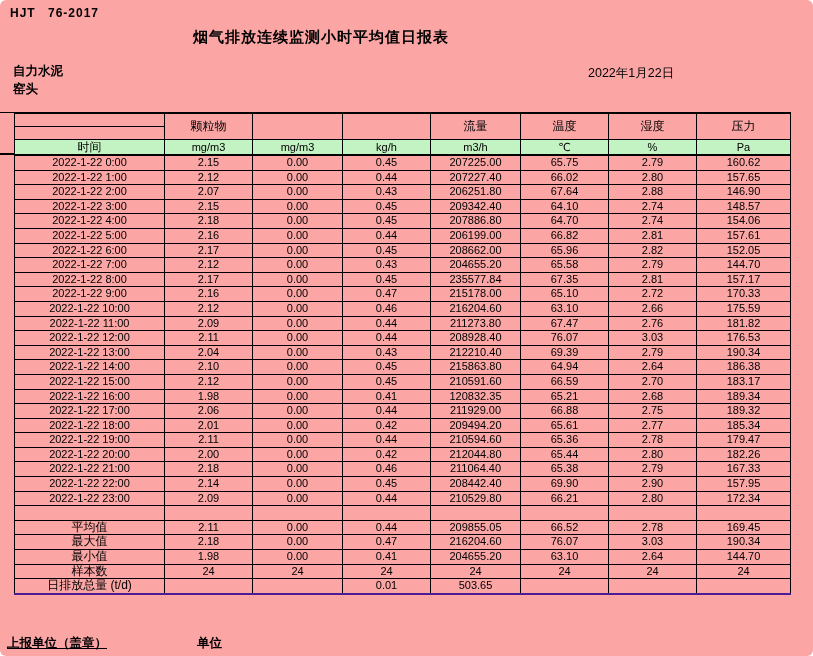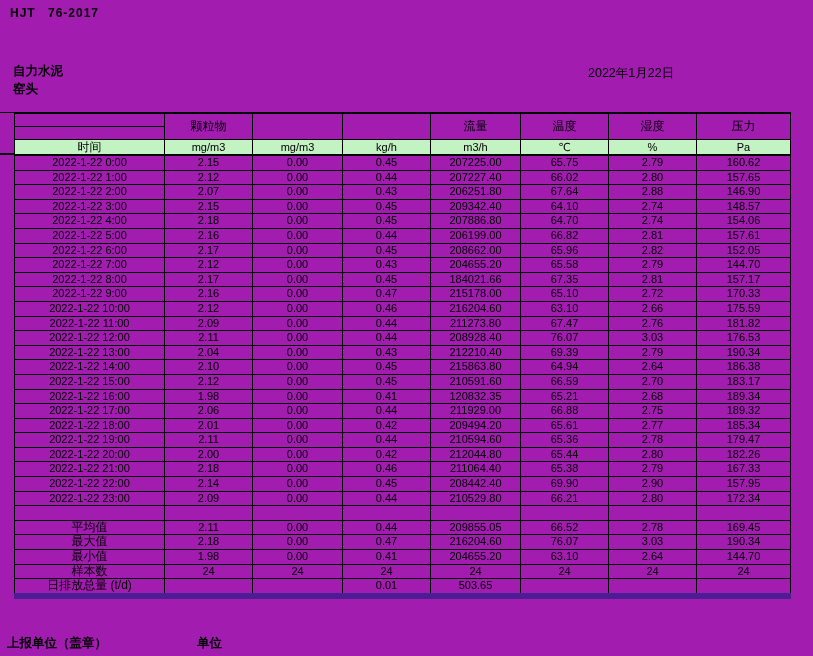--- a/index.html
+++ b/index.html
@@ -1,39 +1,39 @@
 <!DOCTYPE html>
 <html style="--green: #c3f3c3;"><head>
 <meta charset="utf-8">
 <style>
   html,body{margin:0;padding:0;background:#fff;}
   body{
     width:813px;height:656px;
     font-family:"Liberation Sans","DejaVu Sans",sans-serif;
     color:#000;
   }
-  .page{position:relative;width:813px;height:656px;background:#a21caf;overflow:hidden;}
+  .page{position:relative;width:813px;height:656px;background:#fca5a5;overflow:hidden;border-radius:6px;}
 
   .doc-code{position:absolute;left:10px;top:6px;font-size:12px;font-weight:bold;word-spacing:8px;letter-spacing:1px;}
   .title{position:absolute;left:193px;top:28px;font-size:15px;font-weight:bold;letter-spacing:1px;}
   .company{position:absolute;left:13px;top:63px;font-size:12.5px;font-weight:bold;}
   .station{position:absolute;left:13px;top:81px;font-size:12.5px;font-weight:bold;}
   .date{position:absolute;left:588px;top:65px;font-size:12.5px;}
 
   
   .edge-line{position:absolute;left:0;width:14px;height:1px;background:#000;}
   .edge-line.e1{top:112px;}
   .edge-line.e2{top:153px;height:2px;}
 
   table.report{
     position:absolute;left:14px;top:112px;width:776px;
     border-collapse:collapse;table-layout:fixed;
     font-size:11px;
     border-top:2px solid #000;
-    border-bottom:6px solid #4c1d95;
+    border-bottom:2px solid #4c1d95;
   }
   table.report td{
     border:1px solid #000;
     text-align:center;vertical-align:middle;
     padding:0;height:13.6px;line-height:13.6px;
     overflow:hidden;white-space:nowrap;
   }
   tr.hrow1 td, tr.hrow2 td{height:12px;line-height:12px;font-size:12px;}
   tr.hrow1 td[rowspan]{height:auto;line-height:25px;}
   tr.unit-row td{
@@ -44,20 +44,21 @@
   tr.unit-row td.time-head{font-size:12px;}
   tr.spacer-row td{height:13.6px;}
   tr.summary-row td:first-child{font-size:12px;}
 </style>
 </head>
 <body>
 
 <div class="page">
 
   <div class="doc-code">HJT 76-2017</div>
+  <div class="title">烟气排放连续监测小时平均值日报表</div>
   <div class="company">自力水泥</div>
   <div class="station">窑头</div>
   <div class="date">2022年1月22日</div>
 
   <div class="edge-line e1"></div>
   <div class="edge-line e2"></div>
 
   <table class="report">
     <colgroup>
       <col style="width:150px">
@@ -173,21 +174,21 @@
           <td>204655.20</td>
           <td>65.58</td>
           <td>2.79</td>
           <td>144.70</td>
         </tr>
         <tr class="data-row">
           <td>2022-1-22 8:00</td>
           <td>2.17</td>
           <td>0.00</td>
           <td>0.45</td>
-          <td>184021.66</td>
+          <td>235577.84</td>
           <td>67.35</td>
           <td>2.81</td>
           <td>157.17</td>
         </tr>
         <tr class="data-row">
           <td>2022-1-22 9:00</td>
           <td>2.16</td>
           <td>0.00</td>
           <td>0.47</td>
           <td>215178.00</td>
@@ -391,16 +392,16 @@
           <td></td>
           <td>0.01</td>
           <td>503.65</td>
           <td></td>
           <td></td>
           <td></td>
         </tr>
       </tbody>
   </table>
 
-  <div class="company" style="top:635px;left:7px;">上报单位（盖章）</div>
+  <div class="company" style="top:635px;left:7px;text-decoration:underline;">上报单位（盖章）</div>
   <div class="company" style="top:635px;left:197px;">单位</div>
 
 </div>
 
 </body></html>

